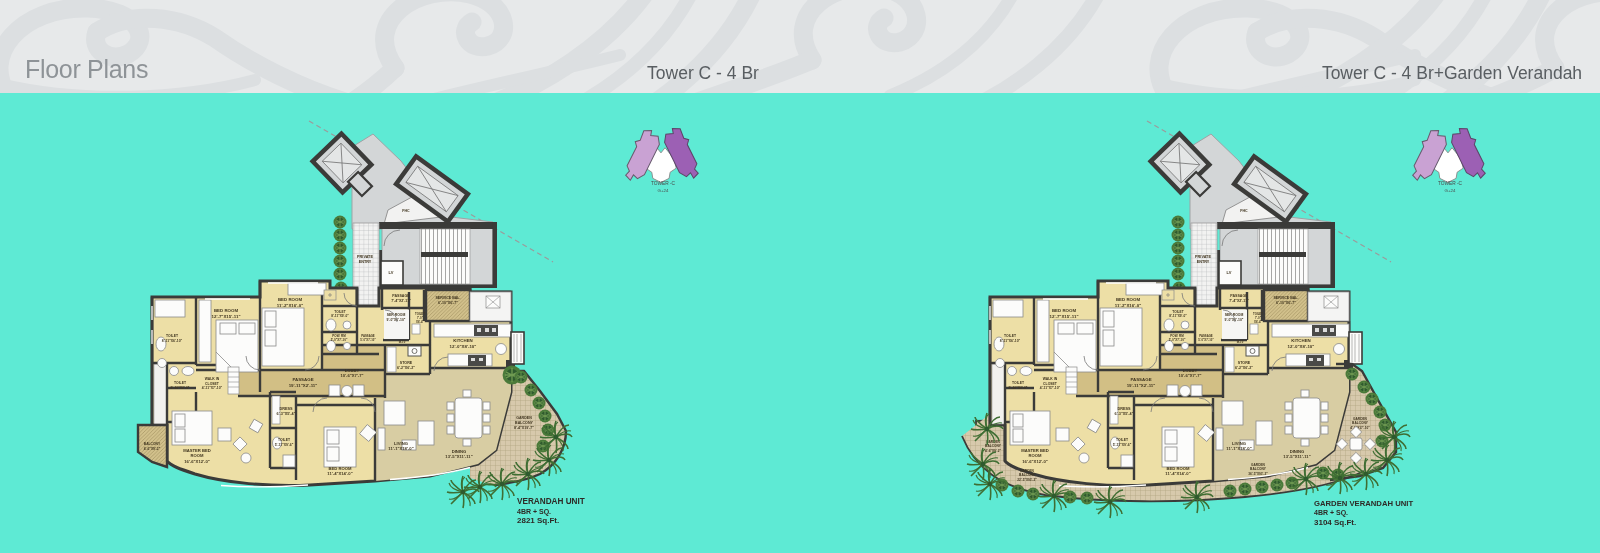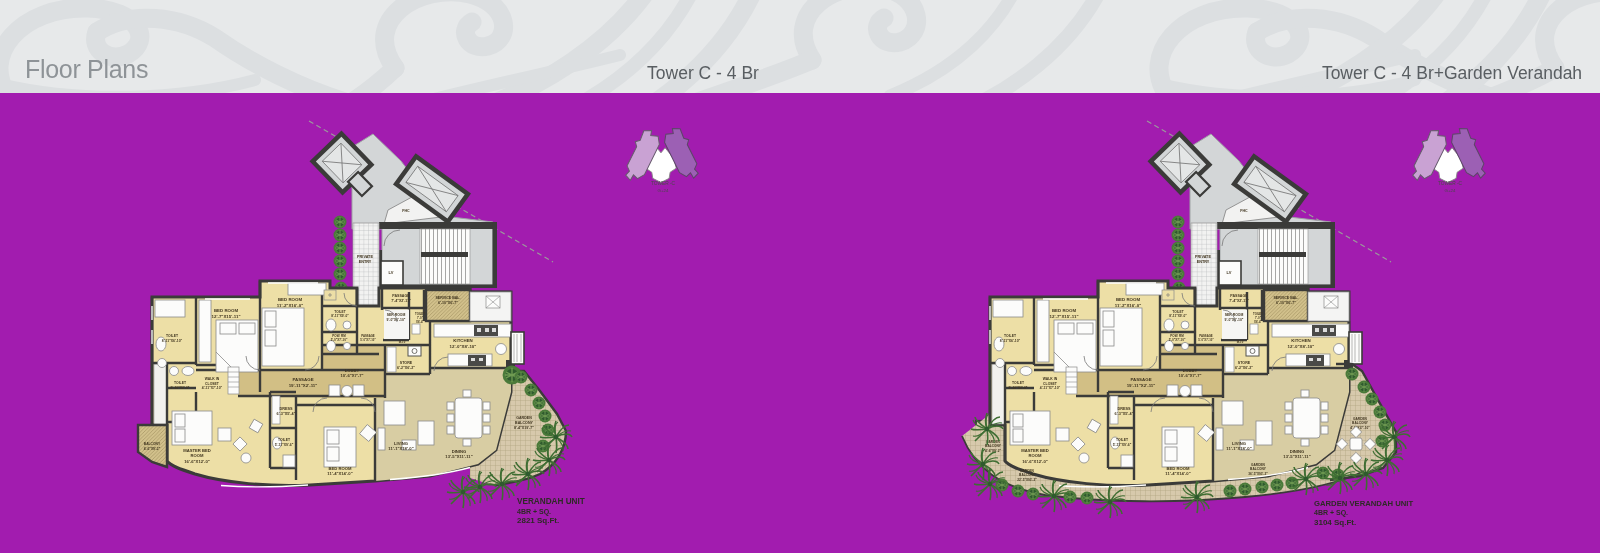--- a/index.html
+++ b/index.html
@@ -1,15 +1,15 @@
 <!DOCTYPE html>
 <html><head><meta charset="utf-8"><style>
 html,body{margin:0;padding:0;background:#fdfdfd;}
 *{font-family:"Liberation Sans", sans-serif;}
-#page{position:relative;width:1600px;height:553px;overflow:hidden;background:#a21caf;}
+#page{position:relative;width:1600px;height:553px;overflow:hidden;background:#5eead4;}
 </style></head><body>
 <div id="page">
 <svg width="1600" height="553" viewBox="0 0 1600 553">
 <defs>
 <pattern id="tile" width="5" height="5" patternUnits="userSpaceOnUse">
   <rect width="5" height="5" fill="#d7c9ac"></rect>
   <path d="M0 0H5M0 0V5" stroke="#b3a482" stroke-width="0.8"></path>
 </pattern>
 <pattern id="hatch" width="3.6" height="3.6" patternUnits="userSpaceOnUse">
   <rect width="3.6" height="3.6" fill="#d2c18c"></rect>

